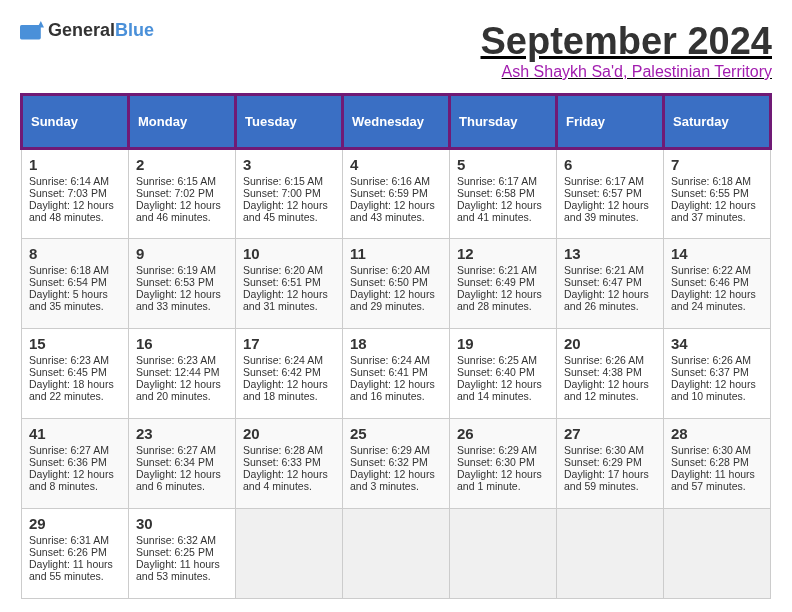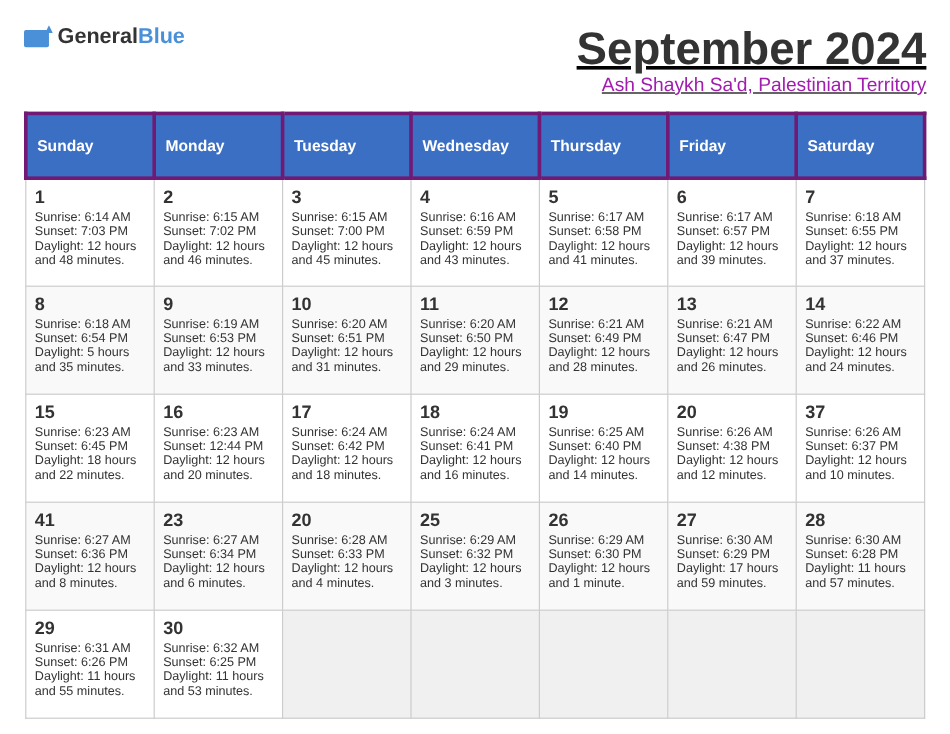--- a/index.html
+++ b/index.html
@@ -142,21 +142,21 @@
         <td><span class="day-num">13</span><span>Sunrise: 6:21 AM</span><br><span>Sunset: 6:47 PM</span><br><span>Daylight: 12 hours and 26 minutes.</span></td>
         <td><span class="day-num">14</span><span>Sunrise: 6:22 AM</span><br><span>Sunset: 6:46 PM</span><br><span>Daylight: 12 hours and 24 minutes.</span></td>
       </tr>
       <tr>
         <td><span class="day-num">15</span><span>Sunrise: 6:23 AM</span><br><span>Sunset: 6:45 PM</span><br><span>Daylight: 18 hours and 22 minutes.</span></td>
         <td><span class="day-num">16</span><span>Sunrise: 6:23 AM</span><br><span>Sunset: 12:44 PM</span><br><span>Daylight: 12 hours and 20 minutes.</span></td>
         <td><span class="day-num">17</span><span>Sunrise: 6:24 AM</span><br><span>Sunset: 6:42 PM</span><br><span>Daylight: 12 hours and 18 minutes.</span></td>
         <td><span class="day-num">18</span><span>Sunrise: 6:24 AM</span><br><span>Sunset: 6:41 PM</span><br><span>Daylight: 12 hours and 16 minutes.</span></td>
         <td><span class="day-num">19</span><span>Sunrise: 6:25 AM</span><br><span>Sunset: 6:40 PM</span><br><span>Daylight: 12 hours and 14 minutes.</span></td>
         <td><span class="day-num">20</span><span>Sunrise: 6:26 AM</span><br><span>Sunset: 4:38 PM</span><br><span>Daylight: 12 hours and 12 minutes.</span></td>
-        <td><span class="day-num">37</span><span>Sunrise: 6:26 AM</span><br><span>Sunset: 6:37 PM</span><br><span>Daylight: 12 hours and 10 minutes.</span></td>
+        <td><span class="day-num">34</span><span>Sunrise: 6:26 AM</span><br><span>Sunset: 6:37 PM</span><br><span>Daylight: 12 hours and 10 minutes.</span></td>
       </tr>
       <tr>
         <td><span class="day-num">41</span><span>Sunrise: 6:27 AM</span><br><span>Sunset: 6:36 PM</span><br><span>Daylight: 12 hours and 8 minutes.</span></td>
         <td><span class="day-num">23</span><span>Sunrise: 6:27 AM</span><br><span>Sunset: 6:34 PM</span><br><span>Daylight: 12 hours and 6 minutes.</span></td>
         <td><span class="day-num">20</span><span>Sunrise: 6:28 AM</span><br><span>Sunset: 6:33 PM</span><br><span>Daylight: 12 hours and 4 minutes.</span></td>
         <td><span class="day-num">25</span><span>Sunrise: 6:29 AM</span><br><span>Sunset: 6:32 PM</span><br><span>Daylight: 12 hours and 3 minutes.</span></td>
         <td><span class="day-num">26</span><span>Sunrise: 6:29 AM</span><br><span>Sunset: 6:30 PM</span><br><span>Daylight: 12 hours and 1 minute.</span></td>
         <td><span class="day-num">27</span><span>Sunrise: 6:30 AM</span><br><span>Sunset: 6:29 PM</span><br><span>Daylight: 17 hours and 59 minutes.</span></td>
         <td><span class="day-num">28</span><span>Sunrise: 6:30 AM</span><br><span>Sunset: 6:28 PM</span><br><span>Daylight: 11 hours and 57 minutes.</span></td>
       </tr>

